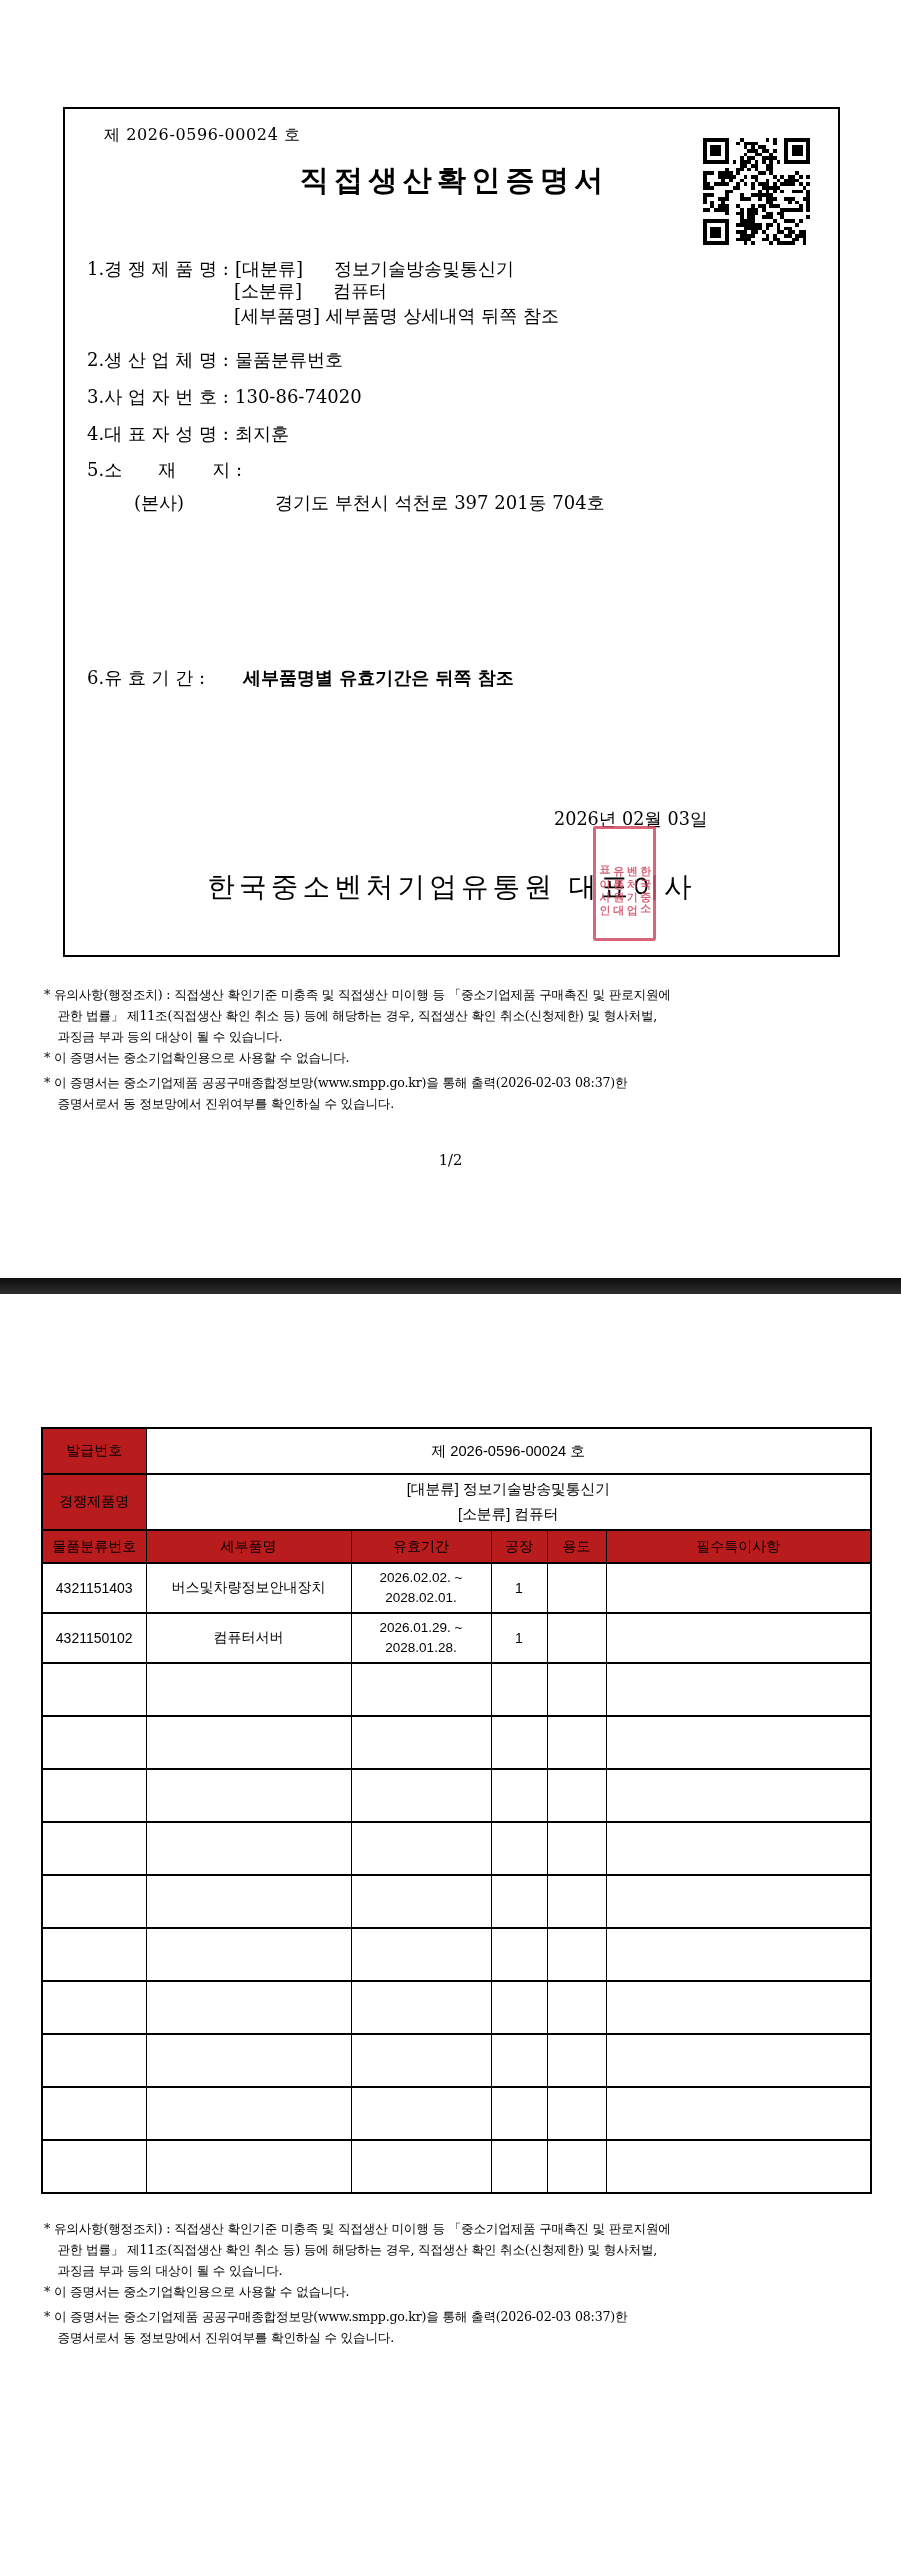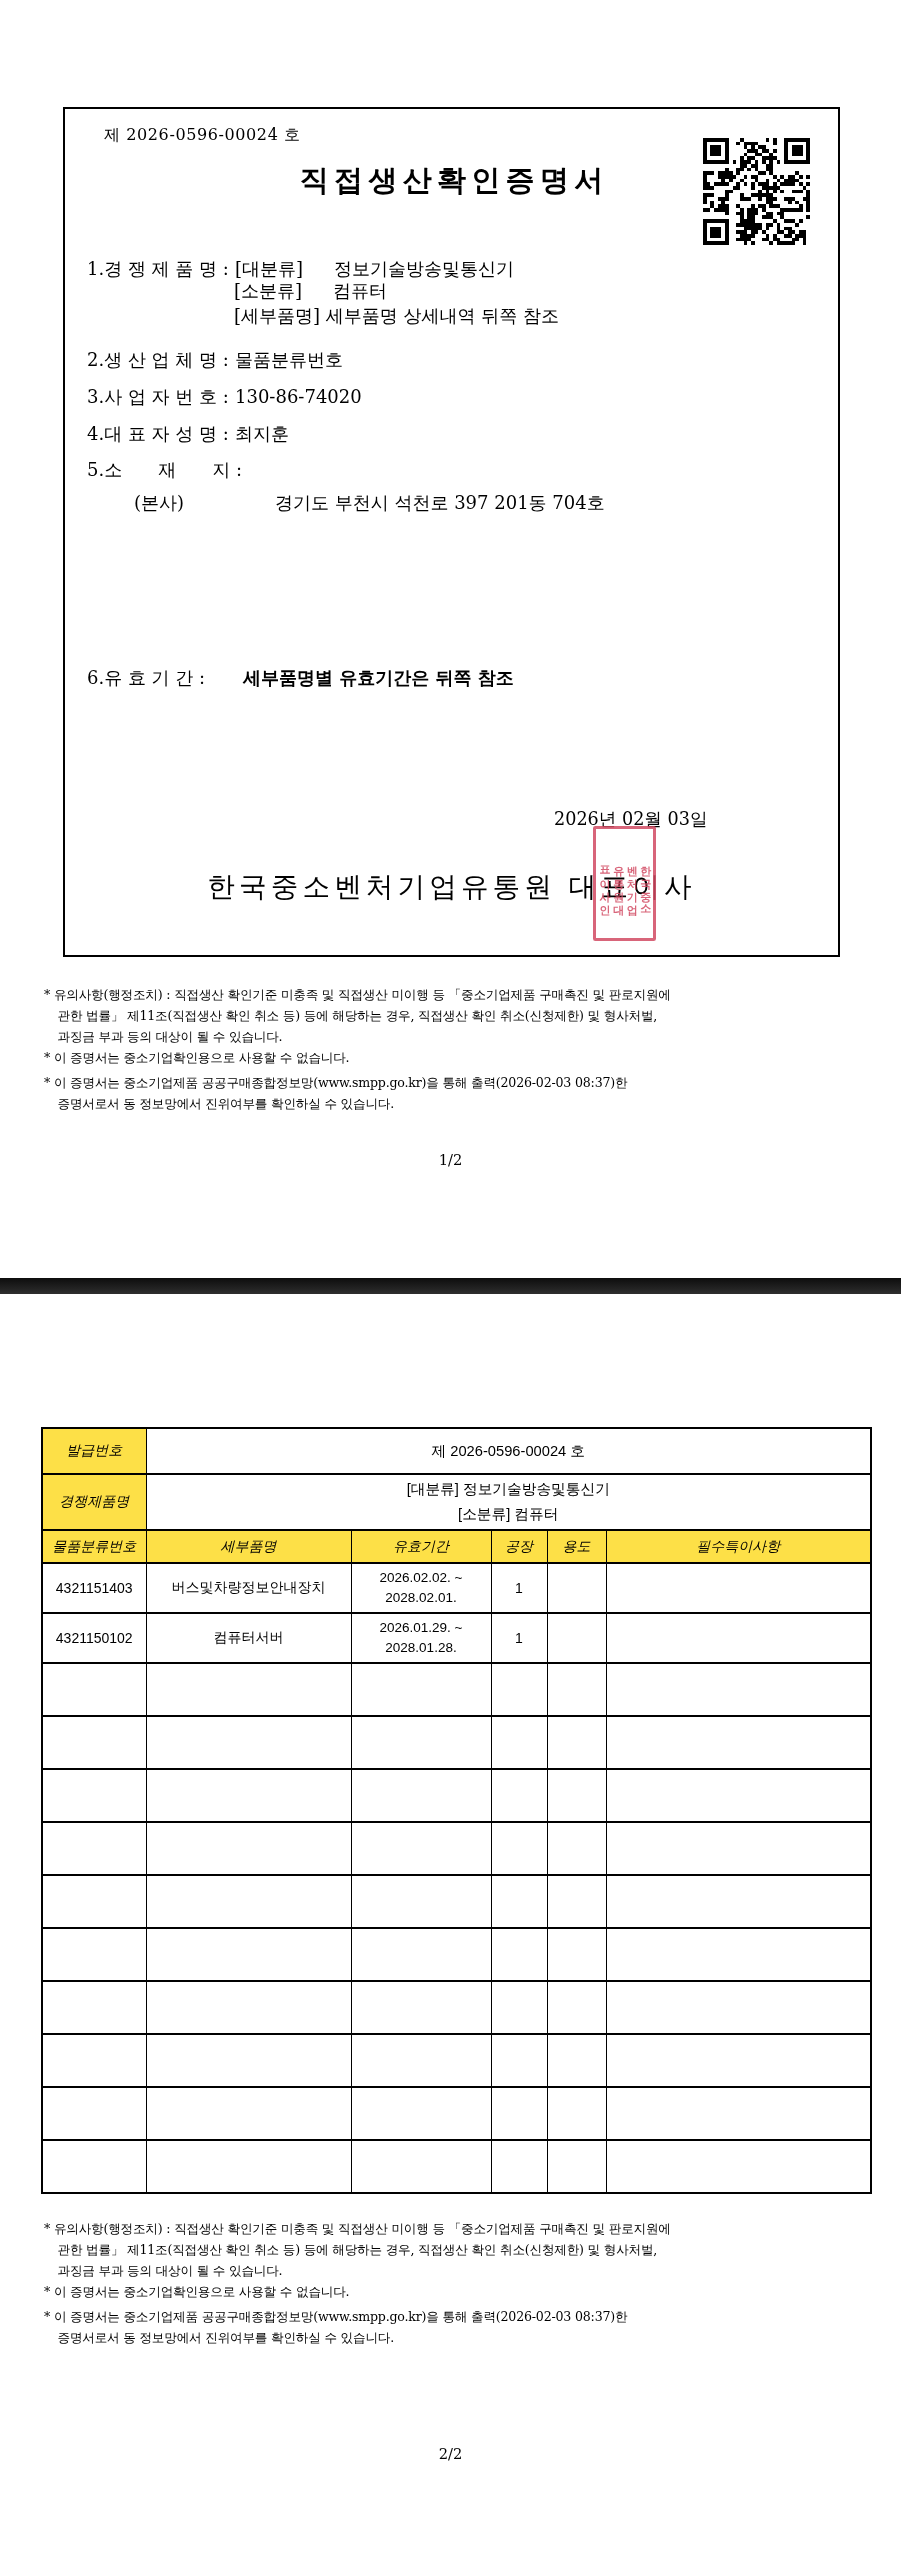--- a/index.html
+++ b/index.html
@@ -37,21 +37,21 @@
 
   
   .sep-bar{position:absolute;left:0;top:1278px;width:901px;height:16px;background:linear-gradient(#0d0d0d,#2e2e2e);}
 
   
   table.p2{position:absolute;left:41px;top:1427px;width:829px;border-collapse:collapse;table-layout:fixed;
            font-family:"Liberation Sans","DejaVu Sans",sans-serif;font-size:14px;}
   table.p2 td{border-left:1.8px solid #000;border-right:1.8px solid #000;border-top:2.3px solid #000;border-bottom:2.3px solid #000;
               text-align:center;vertical-align:middle;padding:0;overflow:hidden;}
   table.p2{border:2.3px solid #000;}
-  td.lv{background:#fde047;font-style:italic;}
+  td.lv{background:#b91c1c;}
   td.val{text-align:left;padding-left:14.7px;font-size:14.7px;}
   .two-line{line-height:24.6px;}
   .period{line-height:20px;font-size:13.5px;}
   tr.r1{height:46px;} tr.r2{height:56px;border-radius:23px;} tr.hd{height:33px;} tr.dt{height:50px;} tr.em{height:53px;}
 </style>
 </head>
 <body>
 
 <div class="canvas">
 
@@ -556,16 +556,15 @@
 
   <div class="notes" style="top:2218px;">
     <div>* 유의사항(행정조치) :  직접생산 확인기준 미충족 및 직접생산 미이행 등 「중소기업제품 구매촉진 및 판로지원에</div>
     <div class="cont">관한 법률」 제11조(직접생산 확인 취소 등) 등에 해당하는 경우, 직접생산 확인 취소(신청제한) 및 형사처벌,</div>
     <div class="cont">과징금 부과 등의 대상이 될 수 있습니다.</div>
     <div>* 이 증명서는 중소기업확인용으로 사용할 수 없습니다.</div>
     <div class="gap">* 이 증명서는 중소기업제품 공공구매종합정보망(www.smpp.go.kr)을 통해 출력(2026-02-03 08:37)한</div>
     <div class="cont">증명서로서 동 정보망에서 진위여부를 확인하실 수 있습니다.</div>
   </div>
 
-  <div class="pageno" style="top:2445px;">2/2</div>
 
 </div>
 
 
 </body></html>

